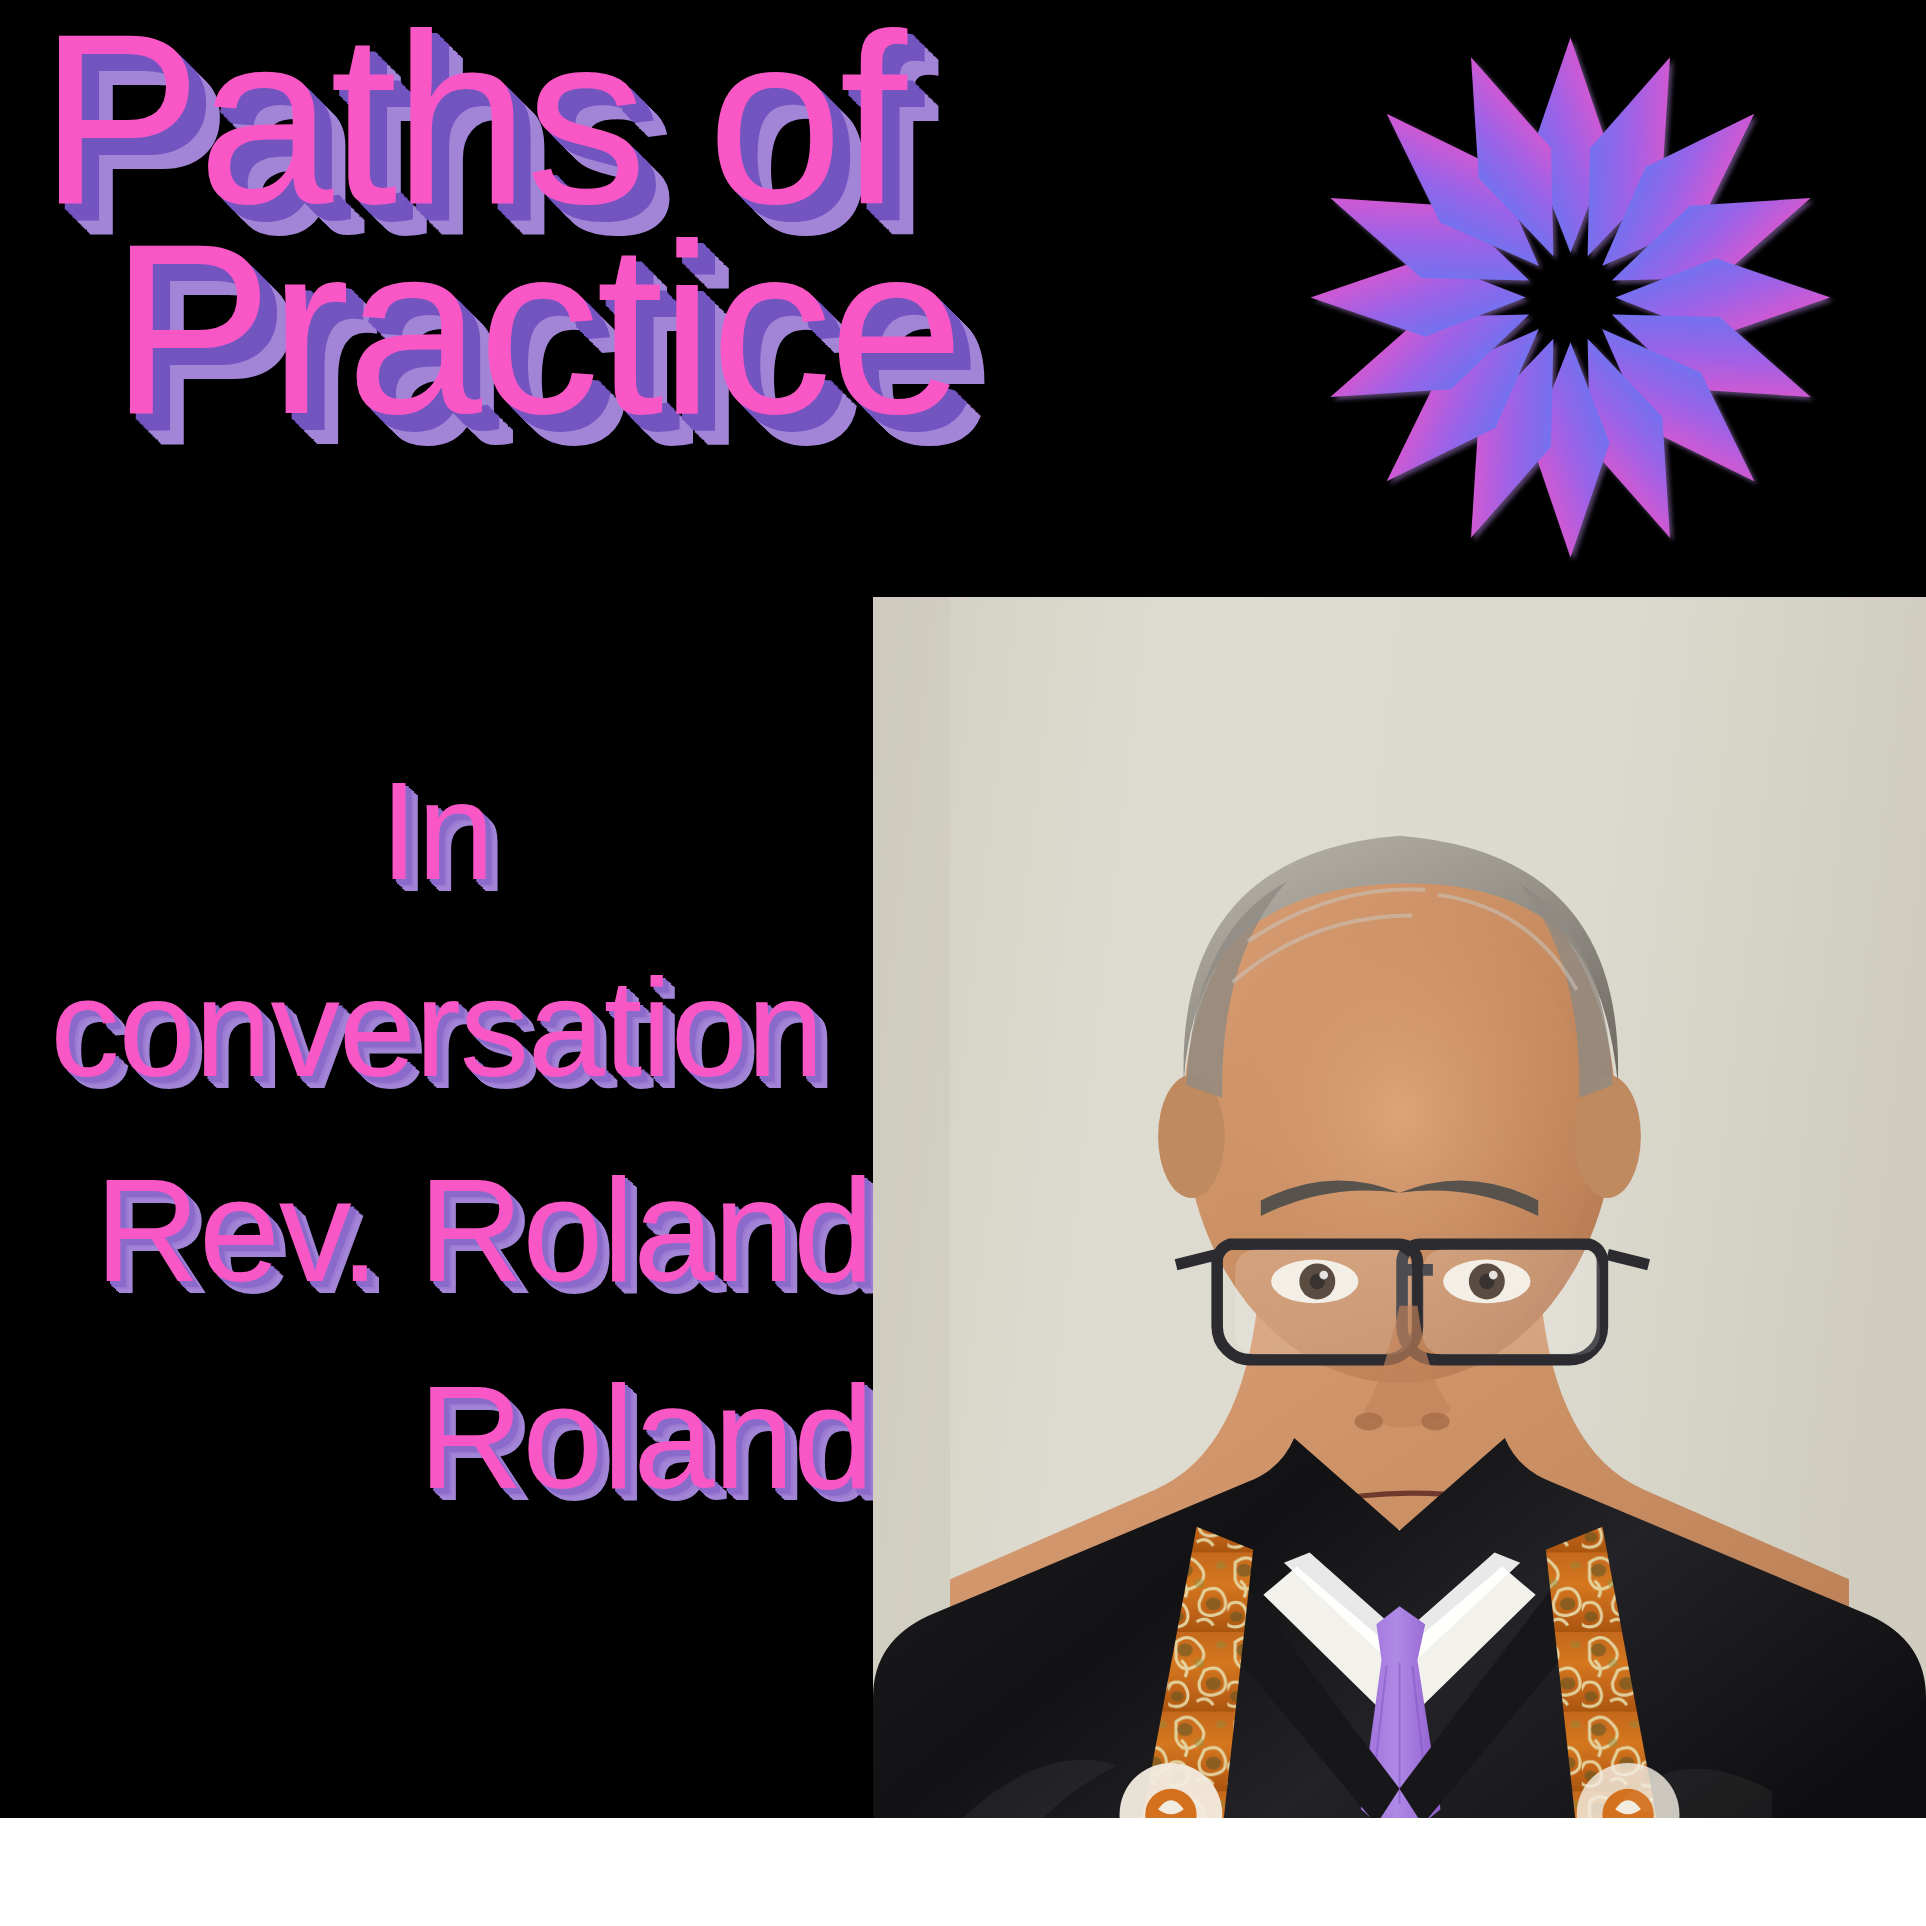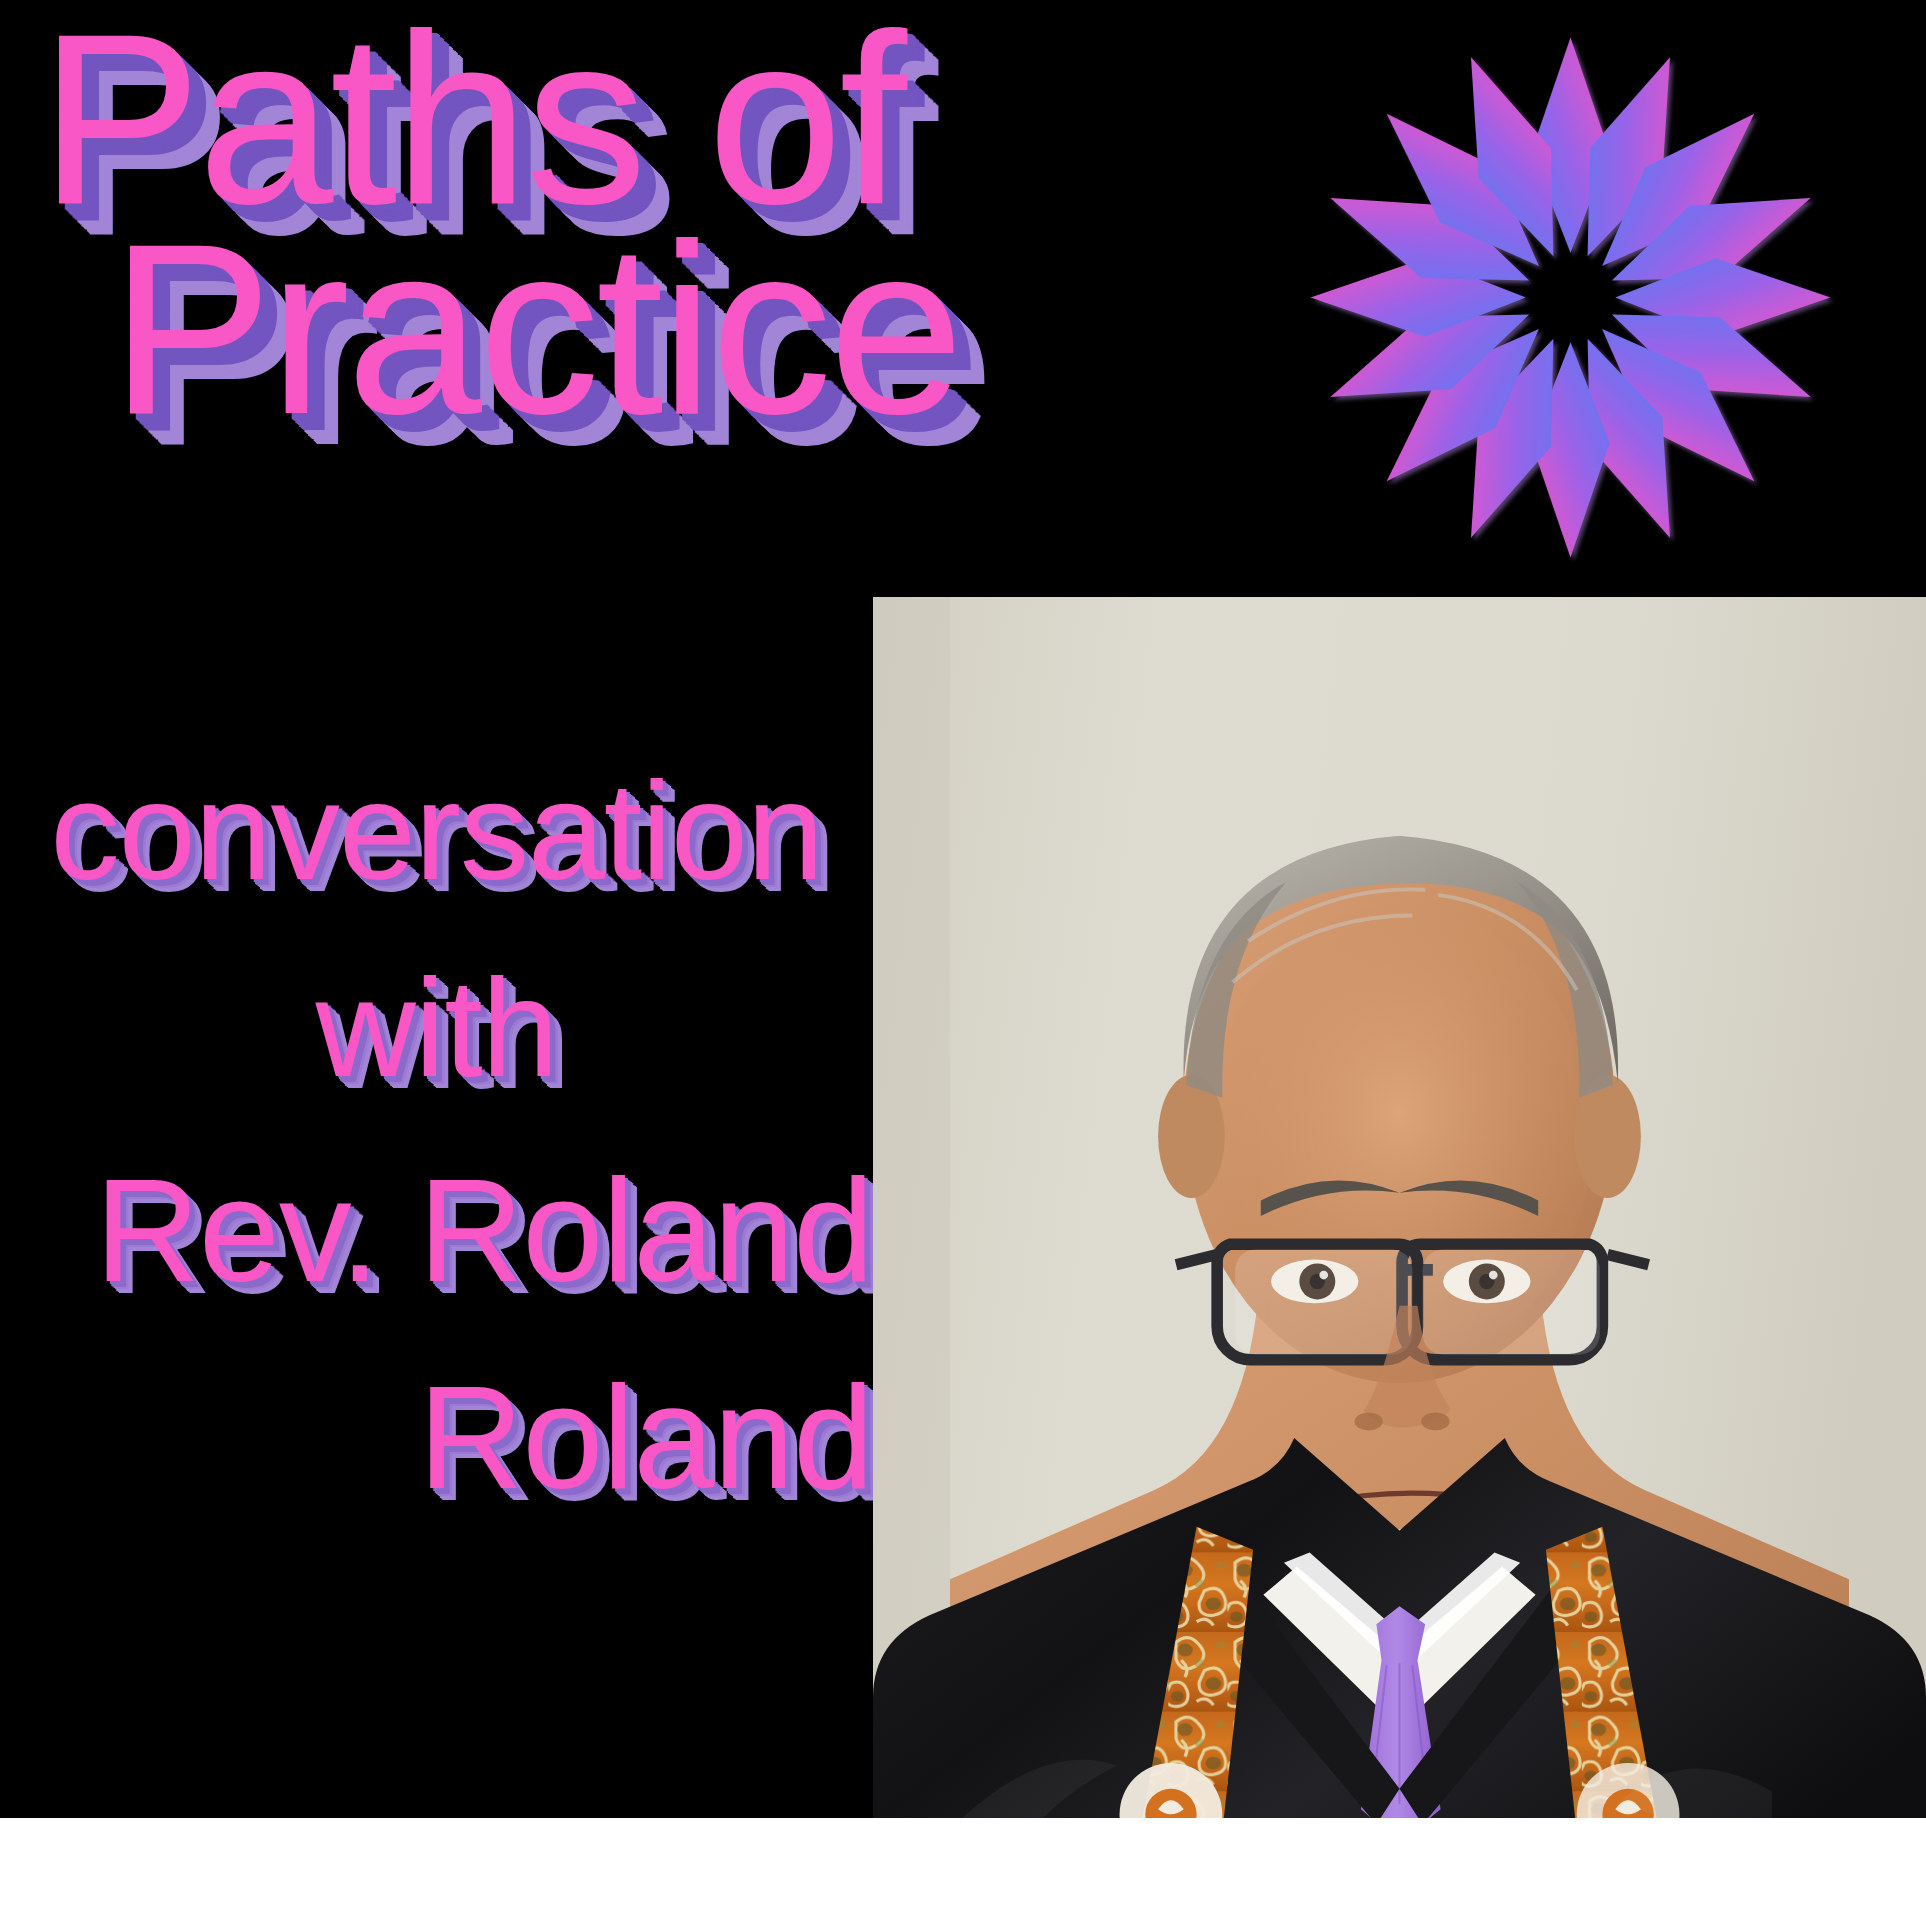--- a/index.html
+++ b/index.html
@@ -150,22 +150,22 @@
         <use href="#petalShape" transform="rotate(247.5 200 200)"></use>
         <use href="#petalShape" transform="rotate(270 200 200)"></use>
         <use href="#petalShape" transform="rotate(292.5 200 200)"></use>
         <use href="#petalShape" transform="rotate(315 200 200)"></use>
         <use href="#petalShape" transform="rotate(337.5 200 200)"></use>
       </g>
     </svg>
   </div>
 
   <div id="subtitle-block">
+    <div class="sub-line">In</div>
     <div class="sub-line">conversation</div>
-    <div class="sub-line">with</div>
     <div class="sub-line big">Rev. Roland</div>
     <div class="sub-line big">Roland</div>
   </div>
 
   <div id="portrait">
     <svg viewBox="0 0 820 1035" preserveAspectRatio="xMidYMin slice" xmlns="http://www.w3.org/2000/svg" role="img">
       <defs>
         <linearGradient id="wallGrad" x1="0%" y1="0%" x2="100%" y2="15%">
           <stop offset="0%" stop-color="#d2cfc2"></stop>
           <stop offset="28%" stop-color="#dedbd0"></stop>

